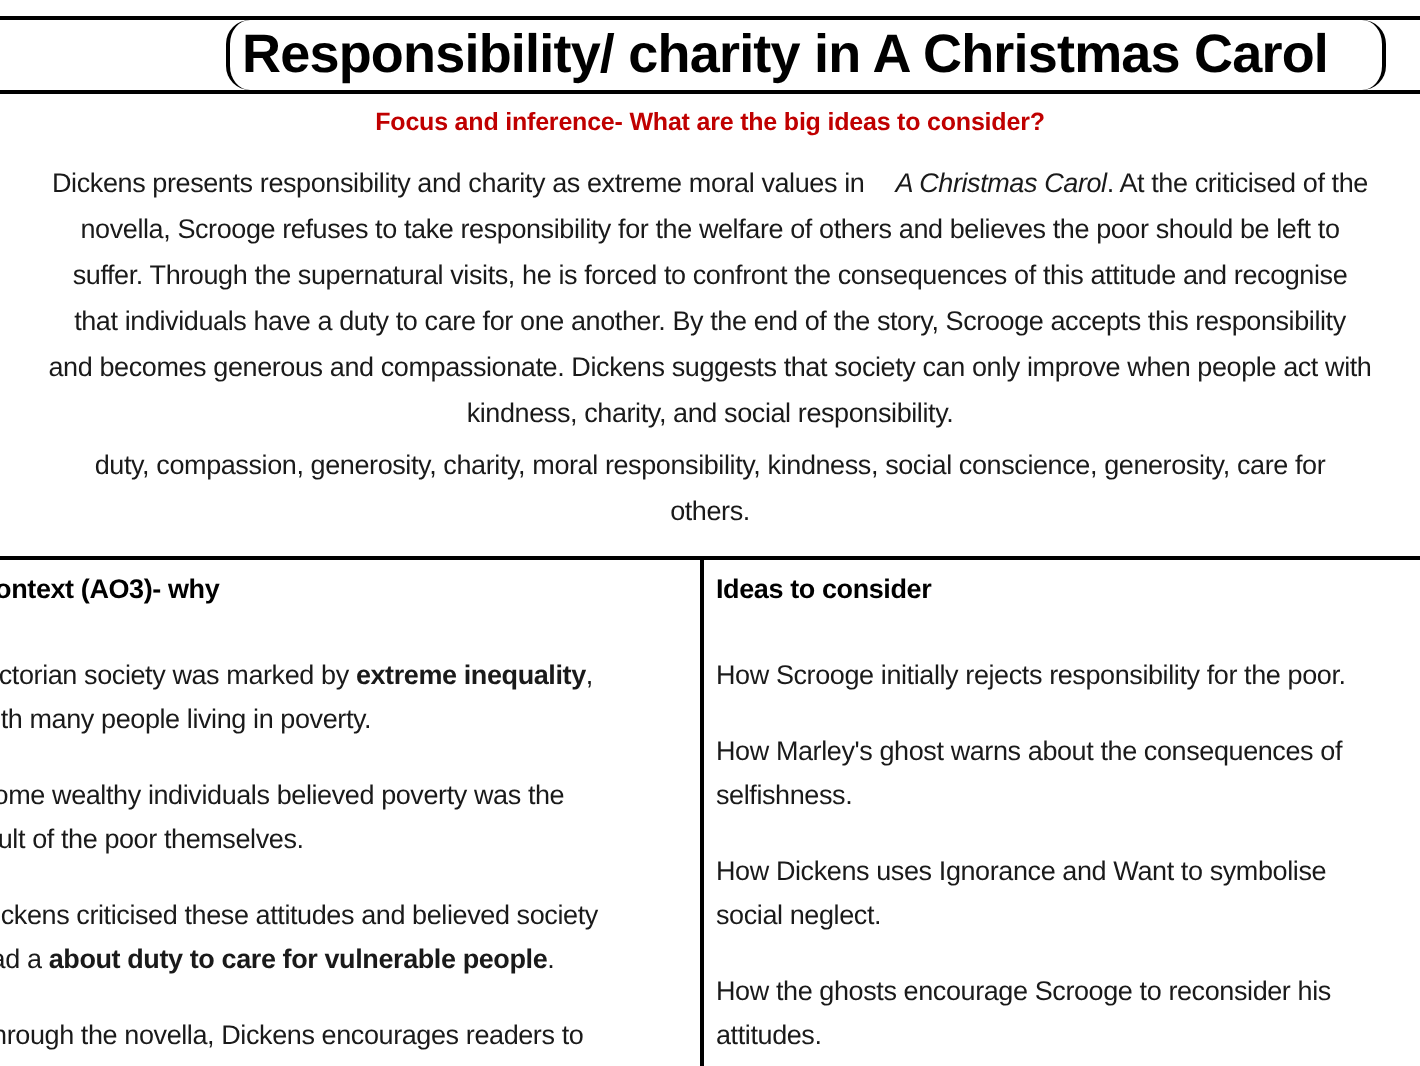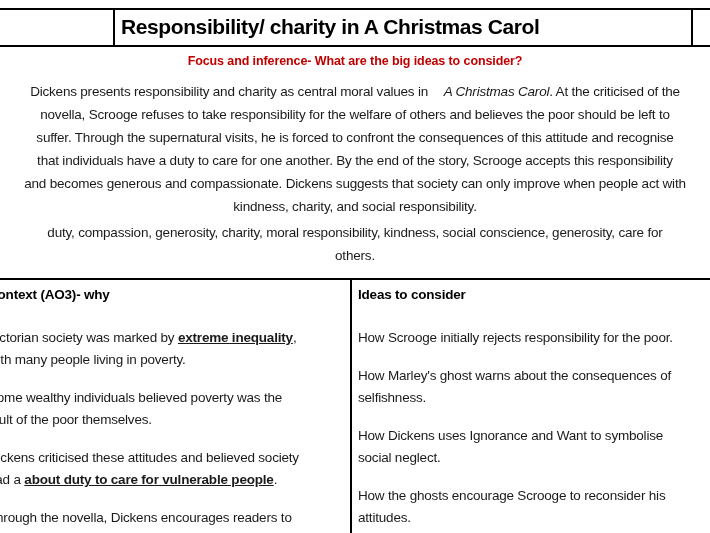--- a/index.html
+++ b/index.html
@@ -11,33 +11,33 @@
     letter-spacing:-0.2px;
   }
   .page{position:absolute;left:-25px;top:0;width:760px;}
 
   
   .hdr-row{display:flex;margin-top:8px;height:35px;
     border-top:2px solid #000;border-bottom:2px solid #000;}
   .hdr-spacer{width:138px;}
   .hdr-title{width:580px;box-sizing:border-box;
     border-left:2px solid #000;border-right:2px solid #000;
-    font-weight:bold;font-size:21px;letter-spacing:-0.4px;
+    font-weight:bold;font-size:27px;letter-spacing:-0.4px;
     line-height:34px;padding-left:6px;white-space:nowrap;overflow:hidden;
-    color:#000;}
+    color:#000;border-radius:12px;}
   .hdr-rest{flex:1;}
 
   .subtitle{margin-top:7px;text-align:center;font-weight:bold;
     font-size:12.5px;color:var(--accent,#C00000);letter-spacing:-0.1px;}
 
   .intro{margin-top:12px;font-size:13.5px;line-height:23px;text-align:center;}
   .keywords{margin-top:3px;font-size:13.5px;line-height:23px;text-align:center;}
   .ln{white-space:nowrap;}
   .it{font-style:italic;margin-left:12px;}
-  .b{font-weight:bold;text-decoration:underline;}
+  .b{font-weight:bold;}
 
   
   .tbl{margin-top:11px;border-top:2px solid #000;display:flex;min-height:330px;}
   .col-left{width:377px;box-sizing:border-box;border-right:2px solid #000;
     padding:4px 8px 0 13px;}
   .col-right{flex:1;padding:4px 0 0 6px;}
   .cell-header{font-weight:bold;font-size:13.5px;line-height:22px;
     margin-bottom:21px;white-space:nowrap;color:#000;}
   .item{font-size:13.5px;line-height:22px;margin-bottom:16px;}
 </style>
@@ -48,21 +48,21 @@
 
   <div class="hdr-row">
     <div class="hdr-spacer"></div>
     <div class="hdr-title">Responsibility/ charity in A Christmas Carol</div>
     <div class="hdr-rest"></div>
   </div>
 
   <div class="subtitle">Focus and inference- What are the big ideas to consider?</div>
 
   <div class="intro">
-    <div class="ln"><span>Dickens presents responsibility and charity as central moral values in </span><span class="it">A Christmas Carol</span><span>. At the criticised of the</span></div>
+    <div class="ln"><span>Dickens presents responsibility and charity as extreme moral values in </span><span class="it">A Christmas Carol</span><span>. At the criticised of the</span></div>
     <div class="ln">novella, Scrooge refuses to take responsibility for the welfare of others and believes the poor should be left to</div>
     <div class="ln">suffer. Through the supernatural visits, he is forced to confront the consequences of this attitude and recognise</div>
     <div class="ln">that individuals have a duty to care for one another. By the end of the story, Scrooge accepts this responsibility</div>
     <div class="ln">and becomes generous and compassionate. Dickens suggests that society can only improve when people act with</div>
     <div class="ln">kindness, charity, and social responsibility.</div>
   </div>
 
   <div class="keywords">
     <div class="ln">duty, compassion, generosity, charity, moral responsibility, kindness, social conscience, generosity, care for</div>
     <div class="ln">others.</div>

